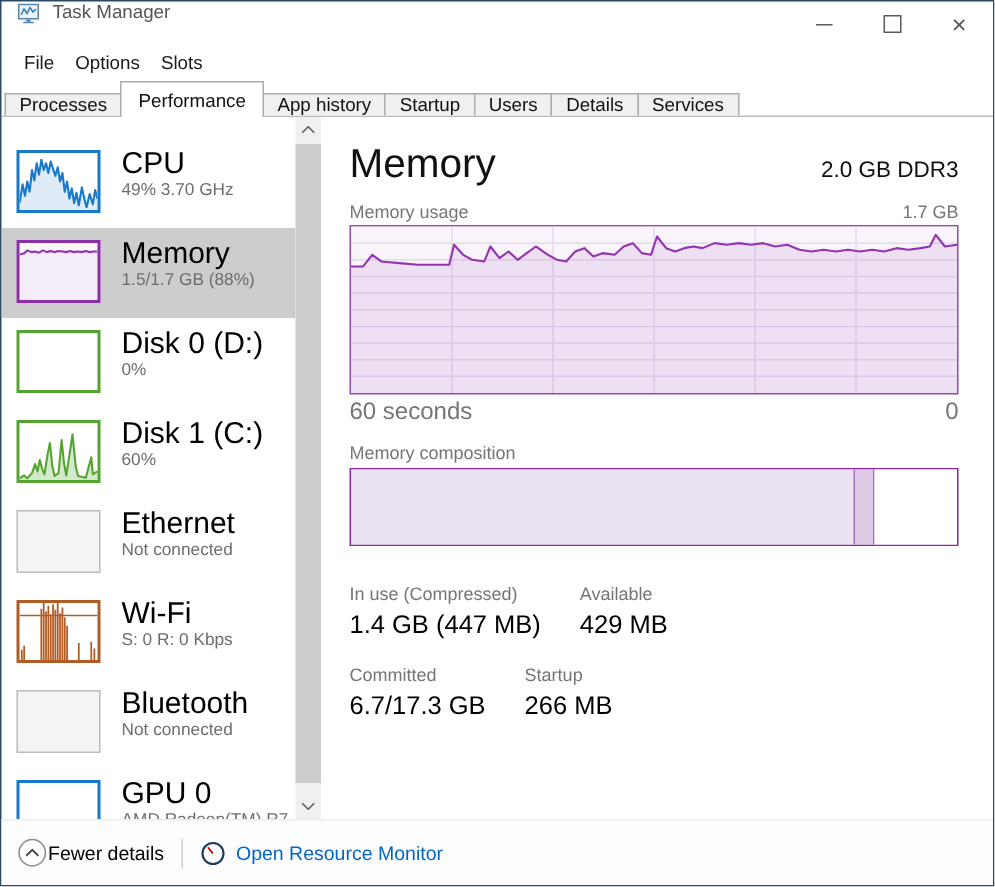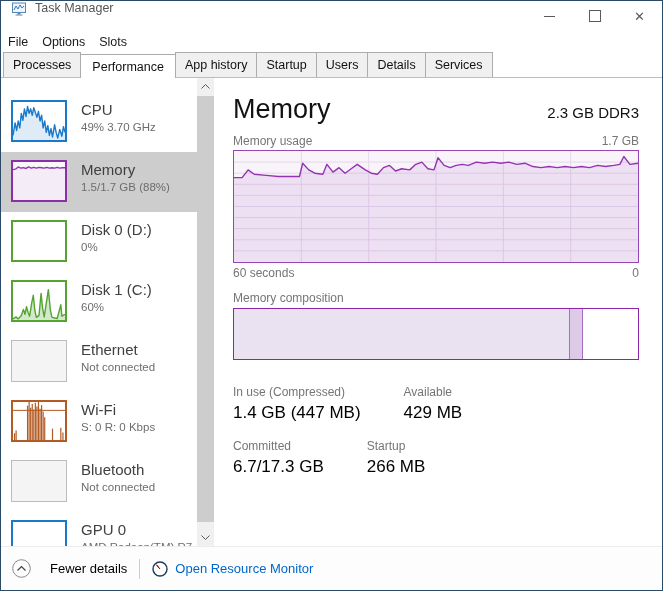--- a/index.html
+++ b/index.html
@@ -17,83 +17,83 @@
   
   .titlebar{height:30px;display:flex;align-items:flex-start;flex:none;}
   .titlebar .app-icon{margin:0 8px 0 10px;width:16px;height:16px;flex:none;}
   .titlebar .title{font-size:12.5px;color:#555;}
   .win-controls{margin-left:auto;display:flex;height:100%;}
   .win-btn{width:45px;height:100%;display:flex;align-items:center;justify-content:center;color:#5a5a5a;font-size:13px;cursor:default;}
   .glyph-min{width:11px;height:1px;background:#5a5a5a;}
   .glyph-max{width:10px;height:10px;border:1px solid #5a5a5a;}
   .glyph-close{font-size:13px;color:#5a5a5a;line-height:1;}
   
-  .menubar{height:22px;display:flex;align-items:center;padding-left:0;flex:none;}
+  .menubar{height:22px;display:flex;align-items:center;padding-left:8px;flex:none;}
   .menu-item{font-size:12.5px;color:#1a1a1a;padding:2px 7px;}
   
   .tabbar{height:24px;flex:none;display:flex;align-items:flex-end;padding-left:2px;border-bottom:1px solid #bcbcbc;position:relative;}
   .tab{
-    box-sizing:border-box;height:25px;padding:0 9px;display:flex;align-items:center;
+    box-sizing:border-box;height:15px;padding:0 9px;display:flex;align-items:center;
     background:#f0f0f0;border:1px solid #acacac;border-bottom:none;
     font-size:12.5px;color:#111;margin-right:-1px;white-space:nowrap;
   }
   .tab.active{height:24px;background:#fff;margin-bottom:-1px;z-index:2;padding:0 11px;}
   
   .content{flex:1;display:flex;min-height:0;}
   
   .sidebar{width:196px;flex:none;overflow:hidden;padding-top:14px;}
   .side-item{height:60px;box-sizing:border-box;display:flex;align-items:flex-start;padding:8px 0 0 10px;}
   .side-item.selected{background:#cdcdcd;}
   .thumb{width:56px;height:42px;box-sizing:border-box;background:#fff;flex:none;}
   .thumb svg{width:100%;height:100%;display:block;}
   .thumb.cpu{border:2px solid #1979ca;}
   .thumb.mem{border:2px solid #8b2fa8;background:#faf7fb;}
   .thumb.disk{border:2px solid #55a431;}
   .thumb.wifi{border:2px solid #b35b24;}
   .thumb.gray{border:1px solid #bcbcbc;background:#f4f4f4;}
   .thumb.gpu{border:2px solid #1979ca;}
   .side-text{margin-left:14px;min-width:0;}
-  .side-title{font-size:15px;color:#404040;line-height:19px;white-space:nowrap;}
+  .side-title{font-size:20px;color:#000000;line-height:19px;white-space:nowrap;}
   .side-sub{font-size:11.5px;color:#6d6d6d;line-height:15px;margin-top:1px;white-space:nowrap;overflow:hidden;}
   
   .scrollbar{width:17px;flex:none;background:#f0f0f0;display:flex;flex-direction:column;}
   .scroll-arrow{height:17px;flex:none;display:flex;align-items:center;justify-content:center;}
   .scroll-track{flex:1;position:relative;}
   .scroll-thumb{position:absolute;left:0;top:1px;width:17px;height:calc(100% - 8px);background:#cdcdcd;}
   
   .main{flex:1;min-width:0;padding:0 23px 0 19px;}
   .main-header{display:flex;align-items:baseline;margin-top:16px;}
   .main-title{font-size:27px;color:#111;letter-spacing:0;}
   .main-cap{margin-left:auto;font-size:15px;color:#111;}
   .row-labels{display:flex;font-size:12px;color:#757575;margin-top:9px;margin-bottom:2px;}
   .row-labels .right{margin-left:auto;}
   .graph-box{box-sizing:border-box;height:113px;border:1px solid #9845b5;}
   .graph-box svg{width:100%;height:100%;display:block;}
-  .axis-row{display:flex;font-size:12px;color:#757575;margin-top:3px;}
+  .axis-row{display:flex;font-size:16px;color:#757575;margin-top:3px;}
   .axis-row .right{margin-left:auto;}
   .comp-label{font-size:12px;color:#757575;margin-top:11px;margin-bottom:3px;}
   .comp-bar{box-sizing:border-box;height:52px;border:1px solid #8e24aa;display:flex;}
   .seg-inuse{width:83%;background:#ebe2f1;border-right:1px solid #a76fc0;}
   .seg-modified{width:2.8%;background:#dccae7;border-right:1px solid #a76fc0;}
   .seg-free{flex:1;background:#fff;}
   
   .stats-area{display:flex;margin-top:24px;}
   .stats-left{flex:1;}
-  .stat-row{display:flex;margin-bottom:13px;gap:17px;}
+  .stat-row{display:flex;margin-bottom:13px;}
   .stat{margin-right:26px;}
   .stat-label{font-size:12px;color:#757575;line-height:16px;}
   .stat-value{font-size:17px;color:#000;line-height:24px;margin-top:1px;white-space:nowrap;}
   .details{width:146px;flex:none;margin-top:2px;}
   .detail-row{display:flex;justify-content:space-between;line-height:20px;}
   .detail-label{font-size:12px;color:#757575;white-space:nowrap;}
   .detail-value{font-size:12px;color:#111;width:30px;white-space:nowrap;}
   
   .footer{height:43px;flex:none;border-top:1px solid #ececec;background:#fdfdfd;display:flex;align-items:center;padding-left:11px;}
   .fewer{display:flex;align-items:center;cursor:default;}
-  .fewer-label{font-size:13px;color:#000;margin-left:19px;}
+  .fewer-label{font-size:13px;color:#000;margin-left:1px;}
   .vsep{width:1px;height:20px;background:#ccc;margin:0 12px;}
   .resmon{display:flex;align-items:center;cursor:default;justify-content:space-between;}
   .resmon-label{font-size:13px;color:#0066cc;margin-left:7px;}
 </style>
 </head>
 <body>
 
 <div class="window">
 
   <div class="titlebar">
@@ -260,21 +260,21 @@
         <svg width="9" height="5" viewBox="0 0 9 5">
             <polyline points="0.5,0.5 4.5,4.5 8.5,0.5" fill="none" stroke="#5a5a5a" stroke-width="1"></polyline>
           </svg>
       </div>
     </div>
 
     <div class="main">
 
       <div class="main-header">
         <span class="main-title">Memory</span>
-        <span class="main-cap">2.3 GB DDR3</span>
+        <span class="main-cap">2.0 GB DDR3</span>
       </div>
 
       <div class="row-labels">
         <span>Memory usage</span>
         <span class="right">1.7 GB</span>
       </div>
 
       <div class="graph-box">
         <svg viewBox="0 0 100 100" preserveAspectRatio="none">
             <rect x="0" y="0" width="100" height="100" fill="#f8f4fa"></rect>

